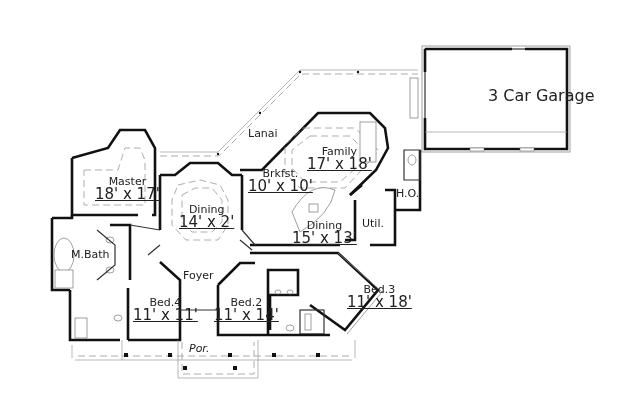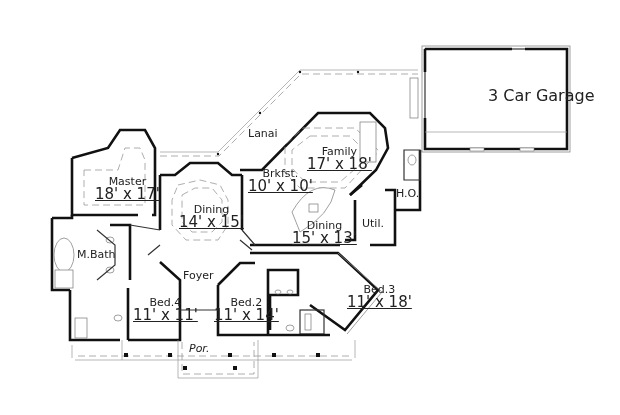--- a/index.html
+++ b/index.html
@@ -117,22 +117,22 @@
     <path d="M130 225 L160 230 M242 230 L255 245" class="wallthin"></path>
     <path d="M148 255 L160 245 M240 240 L252 250" class="wallthin"></path>
   </g>
 </svg>
 
 <div class="lbl big" style="left:488px; top:90px;"><span>3 Car Garage</span></div>
 <div class="lbl" style="left:248px; top:128px;"><span>Lanai</span></div>
 <div class="lbl" style="left:307px; top:146px;"><span>Family</span><span class="dim">17' x 18'</span></div>
 <div class="lbl" style="left:95px; top:176px;"><span>Master</span><span class="dim">18' x 17'</span></div>
 <div class="lbl" style="left:248px; top:168px;"><span>Brkfst.</span><span class="dim">10' x 10'</span></div>
-<div class="lbl" style="left:179px; top:204px;"><span>Dining</span><span class="dim">14' x 15'</span></div>
+<div class="lbl" style="left:179px; top:204px;"><span>Dining</span><span class="dim">14' x 2'</span></div>
 <div class="lbl" style="left:292px; top:220px;"><span>Dining</span><span class="dim">15' x 13'</span></div>
 <div class="lbl" style="left:396px; top:188px;"><span>H.O.</span></div>
 <div class="lbl" style="left:362px; top:218px;"><span>Util.</span></div>
-<div class="lbl" style="left:77px; top:249px;"><span>M.Bath</span></div>
+<div class="lbl" style="left:71px; top:249px;"><span>M.Bath</span></div>
 <div class="lbl" style="left:183px; top:270px;"><span>Foyer</span></div>
 <div class="lbl" style="left:133px; top:297px;"><span>Bed.4</span><span class="dim">11' x 11'</span></div>
 <div class="lbl" style="left:214px; top:297px;"><span>Bed.2</span><span class="dim">11' x 14'</span></div>
 <div class="lbl" style="left:320px; top:284px;margin-left:27px;"><span>Bed.3</span><span class="dim">11' x 18'</span></div>
 <div class="lbl" style="left:189px; top:343px;font-style:italic;"><span>Por.</span></div>
 
 </body></html>

